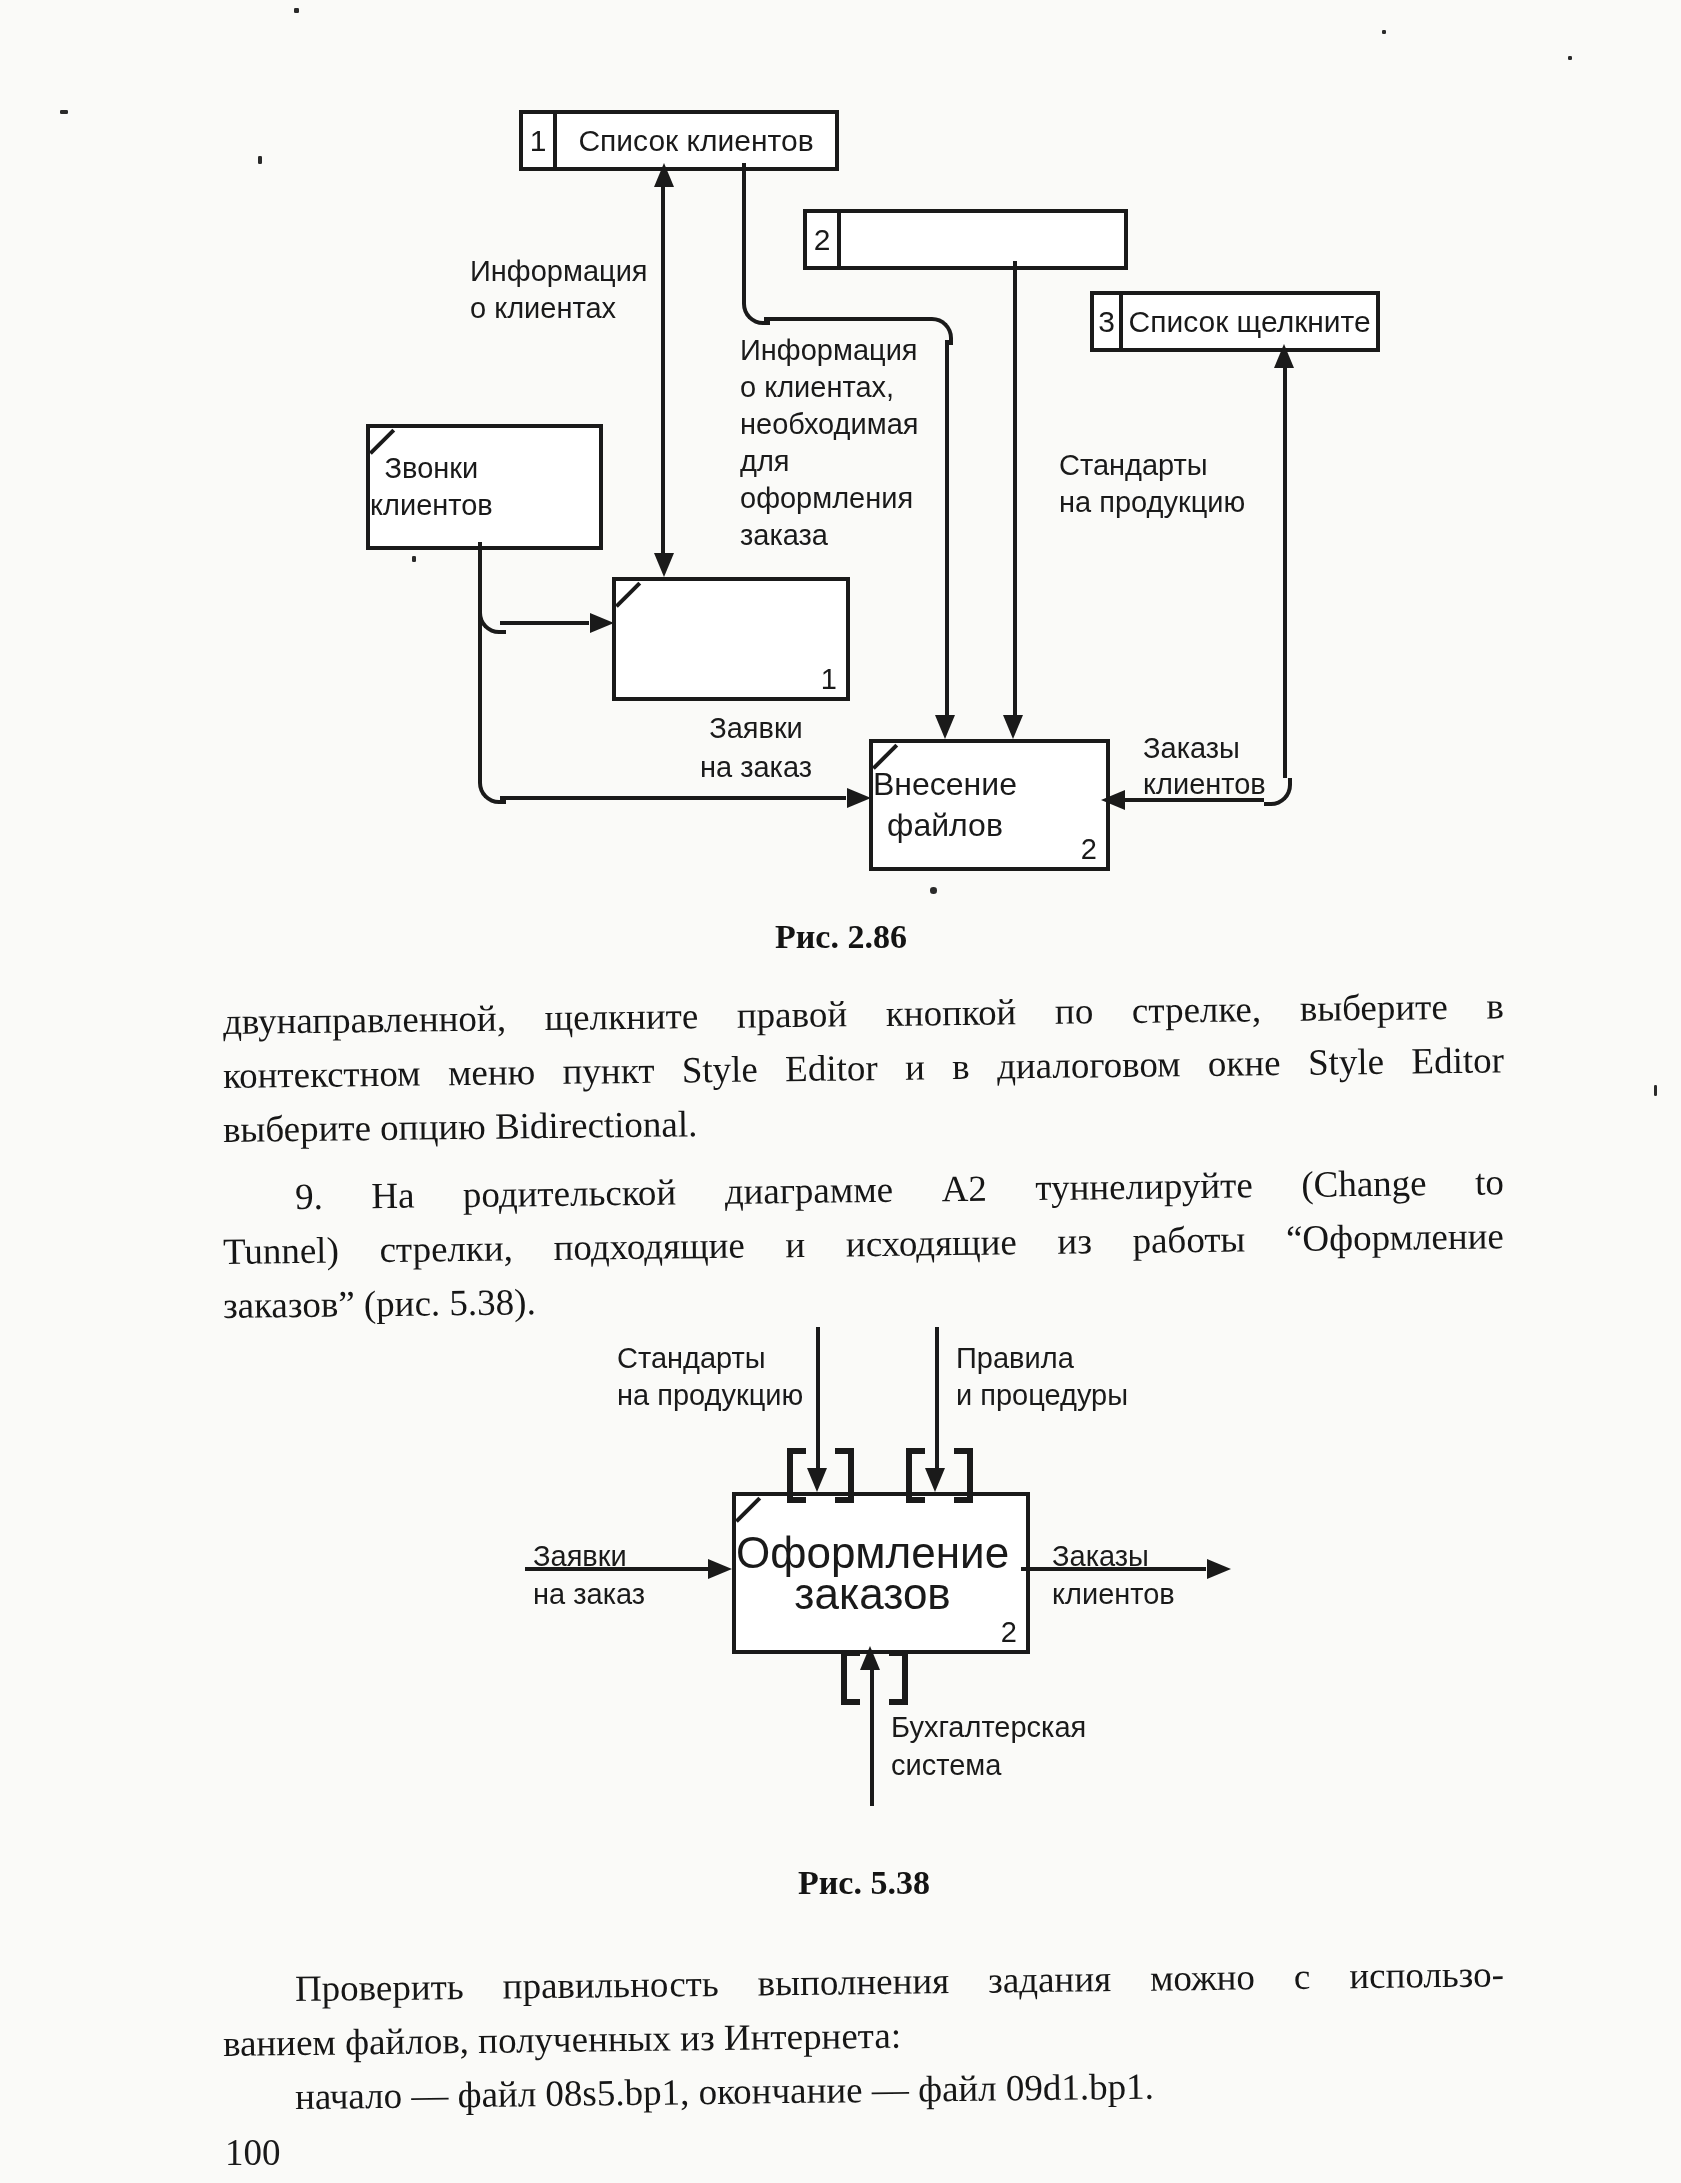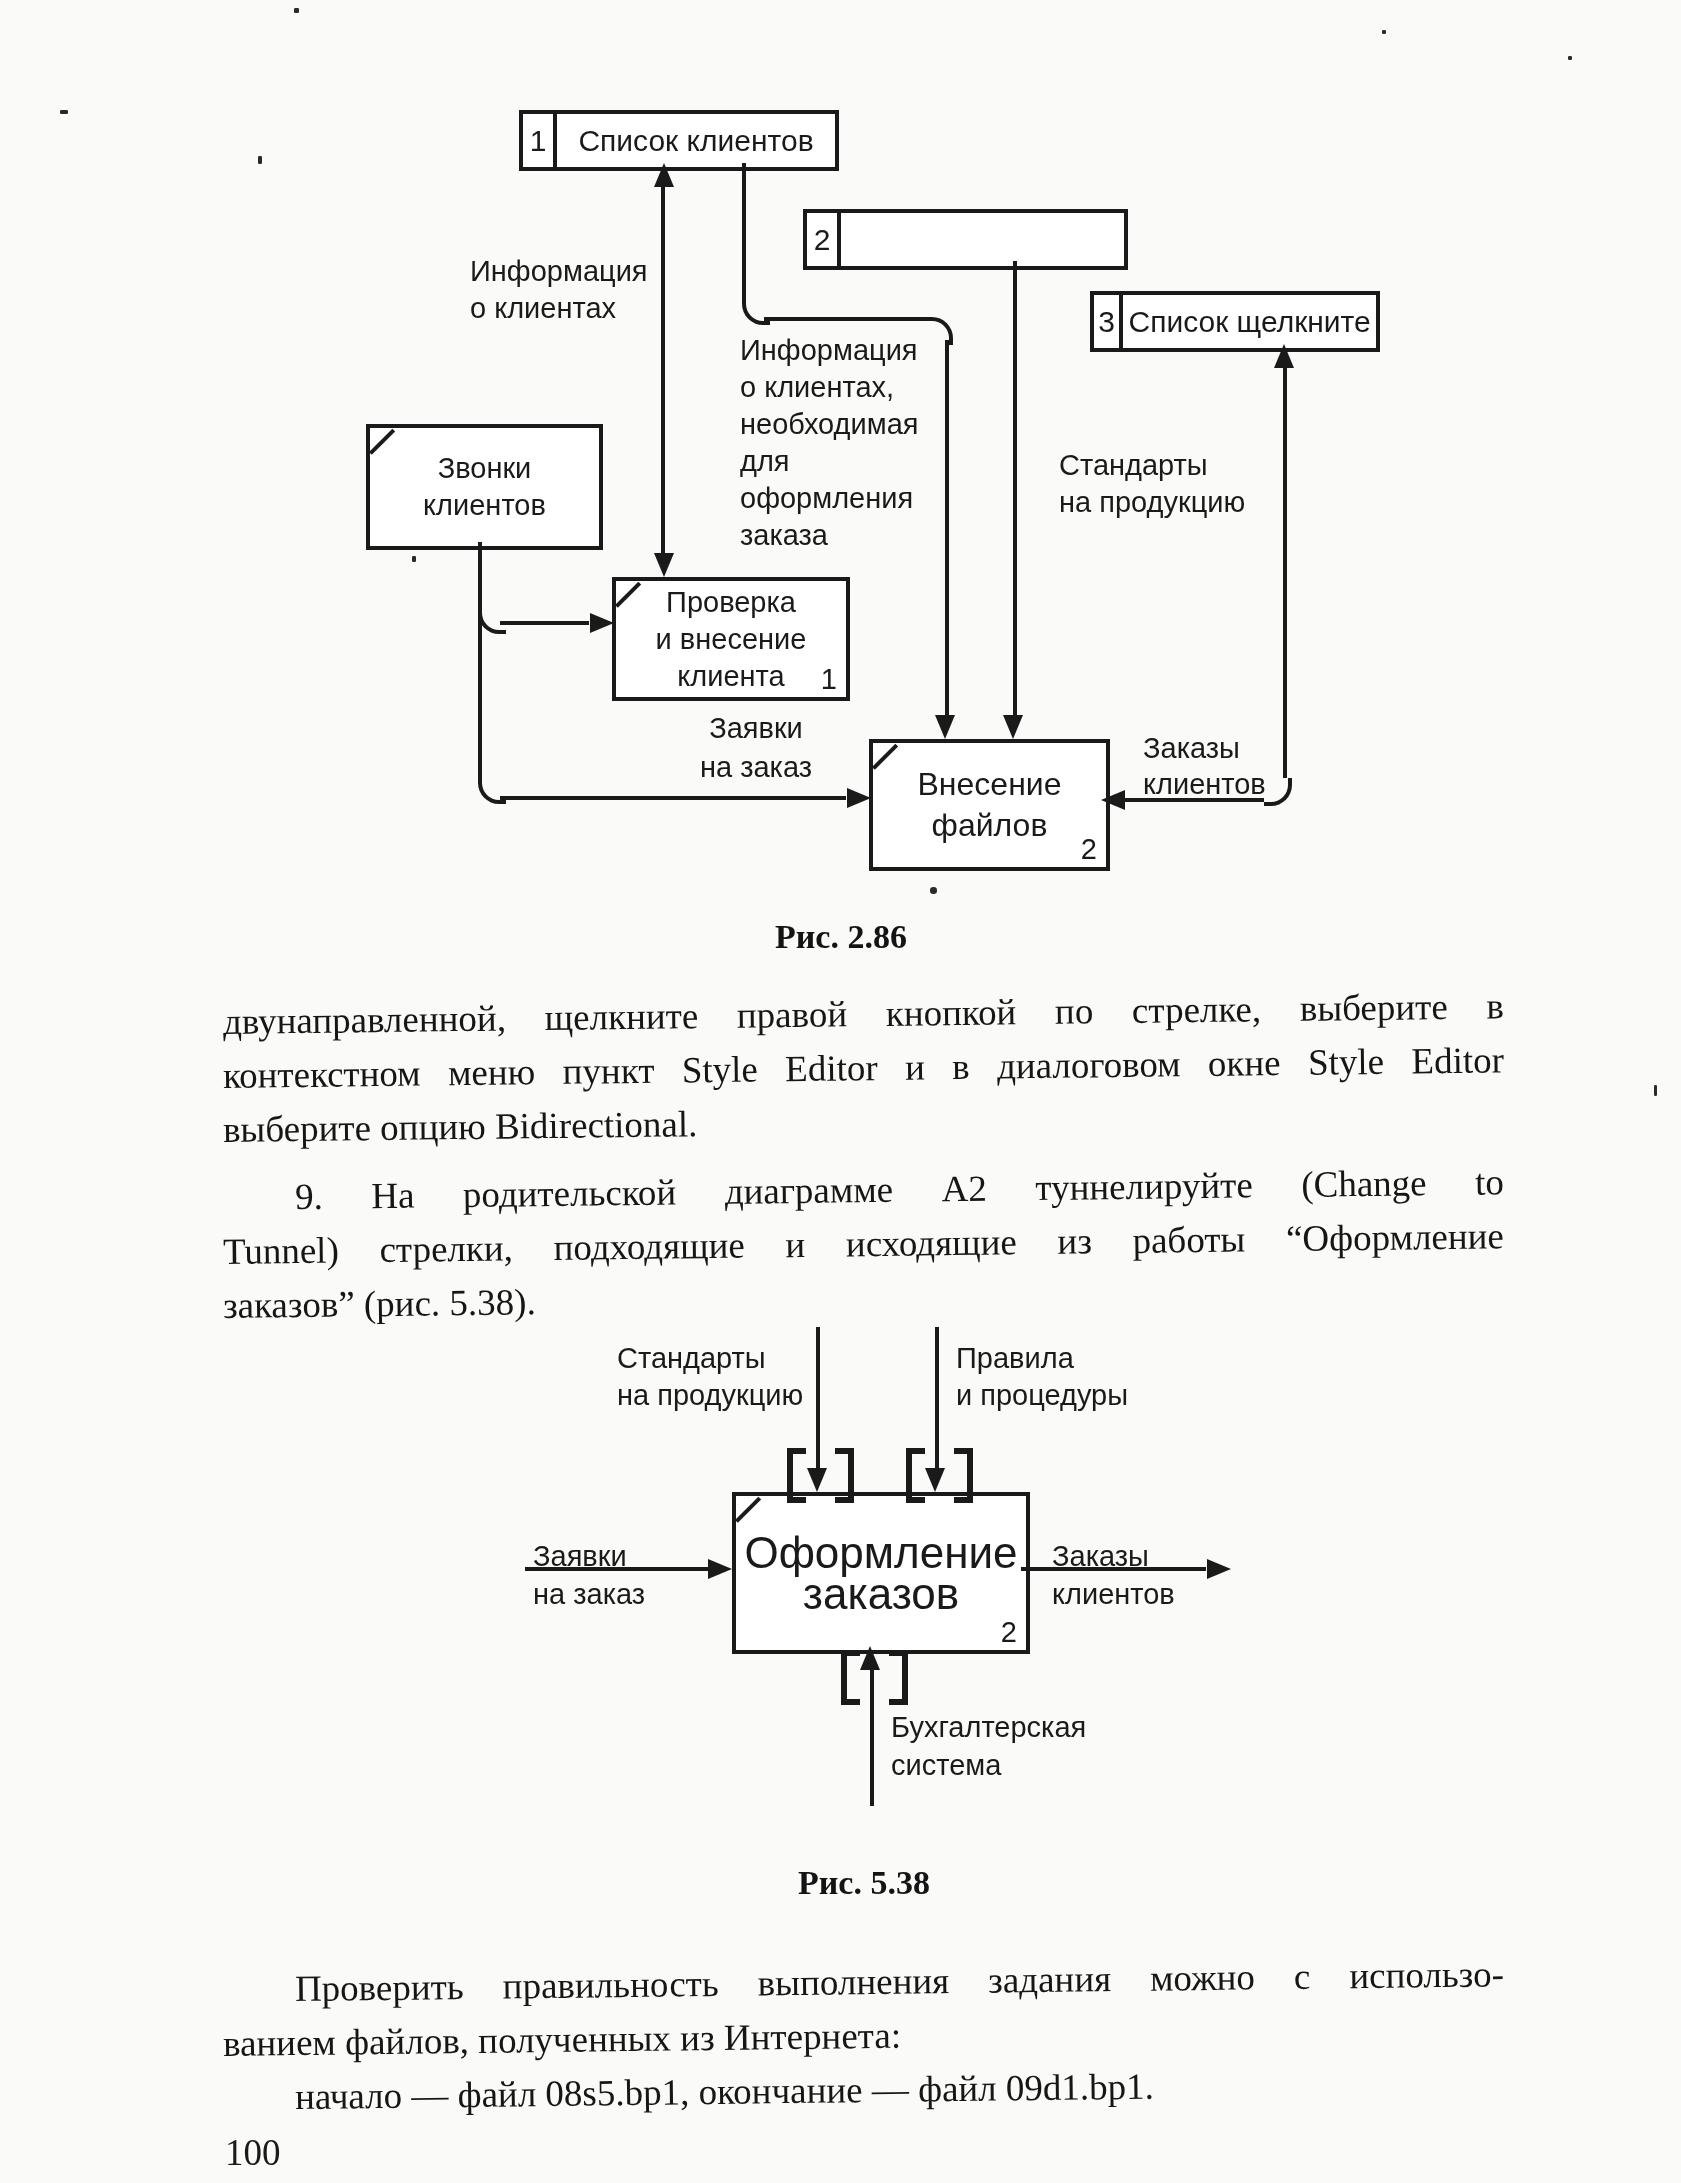--- a/index.html
+++ b/index.html
@@ -26,21 +26,21 @@
   .corner{position:absolute;width:24px;height:24px;}
   .corner.bl{border-left:4px solid var(--ink);border-bottom:4px solid var(--ink);border-bottom-left-radius:21px;}
   .corner.tr{border-top:4px solid var(--ink);border-right:4px solid var(--ink);border-top-right-radius:21px;}
   .corner.br{border-right:4px solid var(--ink);border-bottom:4px solid var(--ink);border-bottom-right-radius:21px;}
 
   .ds-box{position:absolute;display:flex;align-items:stretch;border:4px solid var(--ink);background:#fff;}
   .ds-num{width:30px;border-right:4px solid var(--ink);display:flex;align-items:center;justify-content:center;font-size:30px;}
   .ds-label{flex:1;display:flex;align-items:center;justify-content:center;font-size:30px;white-space:nowrap;padding:0 5.3px;}
 
   .act-box{position:absolute;border:4.6px solid var(--ink);background:#fff;
-           display:flex;align-items:center;justify-content:center;text-align:center;}
+           display:flex;align-items:center;justify-content:flex-start;text-align:center;}
   .act-label{white-space:pre-line;font-size:29px;line-height:37px;}
   .act-num{position:absolute;right:9.2px;bottom:1.3px;font-size:29px;}
   .corner-mark{position:absolute;left:-1.3px;top:24px;width:33px;height:0;border-top:4px solid var(--ink);
                transform:rotate(-45deg);transform-origin:0 0;}
 
   .flow-label{position:absolute;font-size:29px;line-height:37px;white-space:pre-line;}
 
   .bracket{position:absolute;width:13px;height:43px;}
   .bracket.open {border-left:6px solid var(--ink);border-top:6px solid var(--ink);border-bottom:6px solid var(--ink);}
   .bracket.close{border-right:6px solid var(--ink);border-top:6px solid var(--ink);border-bottom:6px solid var(--ink);}
@@ -80,23 +80,20 @@
   </div>
 
   <div class="act-box" style="left:366px;top:424px;width:229px;height:118px;">
     <div class="corner-mark"></div>
     <div class="act-label">Звонки
 клиентов</div>
   </div>
 
   <div class="act-box" style="left:612px;top:577px;width:230px;height:116px;">
     <div class="corner-mark"></div>
-    <div class="act-label">Проверка
-и внесение
-клиента</div>
     <div class="act-num">1</div>
   </div>
 
   <div class="act-box" style="left:869px;top:739px;width:233px;height:124px;">
     <div class="corner-mark"></div>
     <div class="act-label" style="font-size:32px;line-height:41px;">Внесение
 файлов</div>
     <div class="act-num">2</div>
   </div>
 

